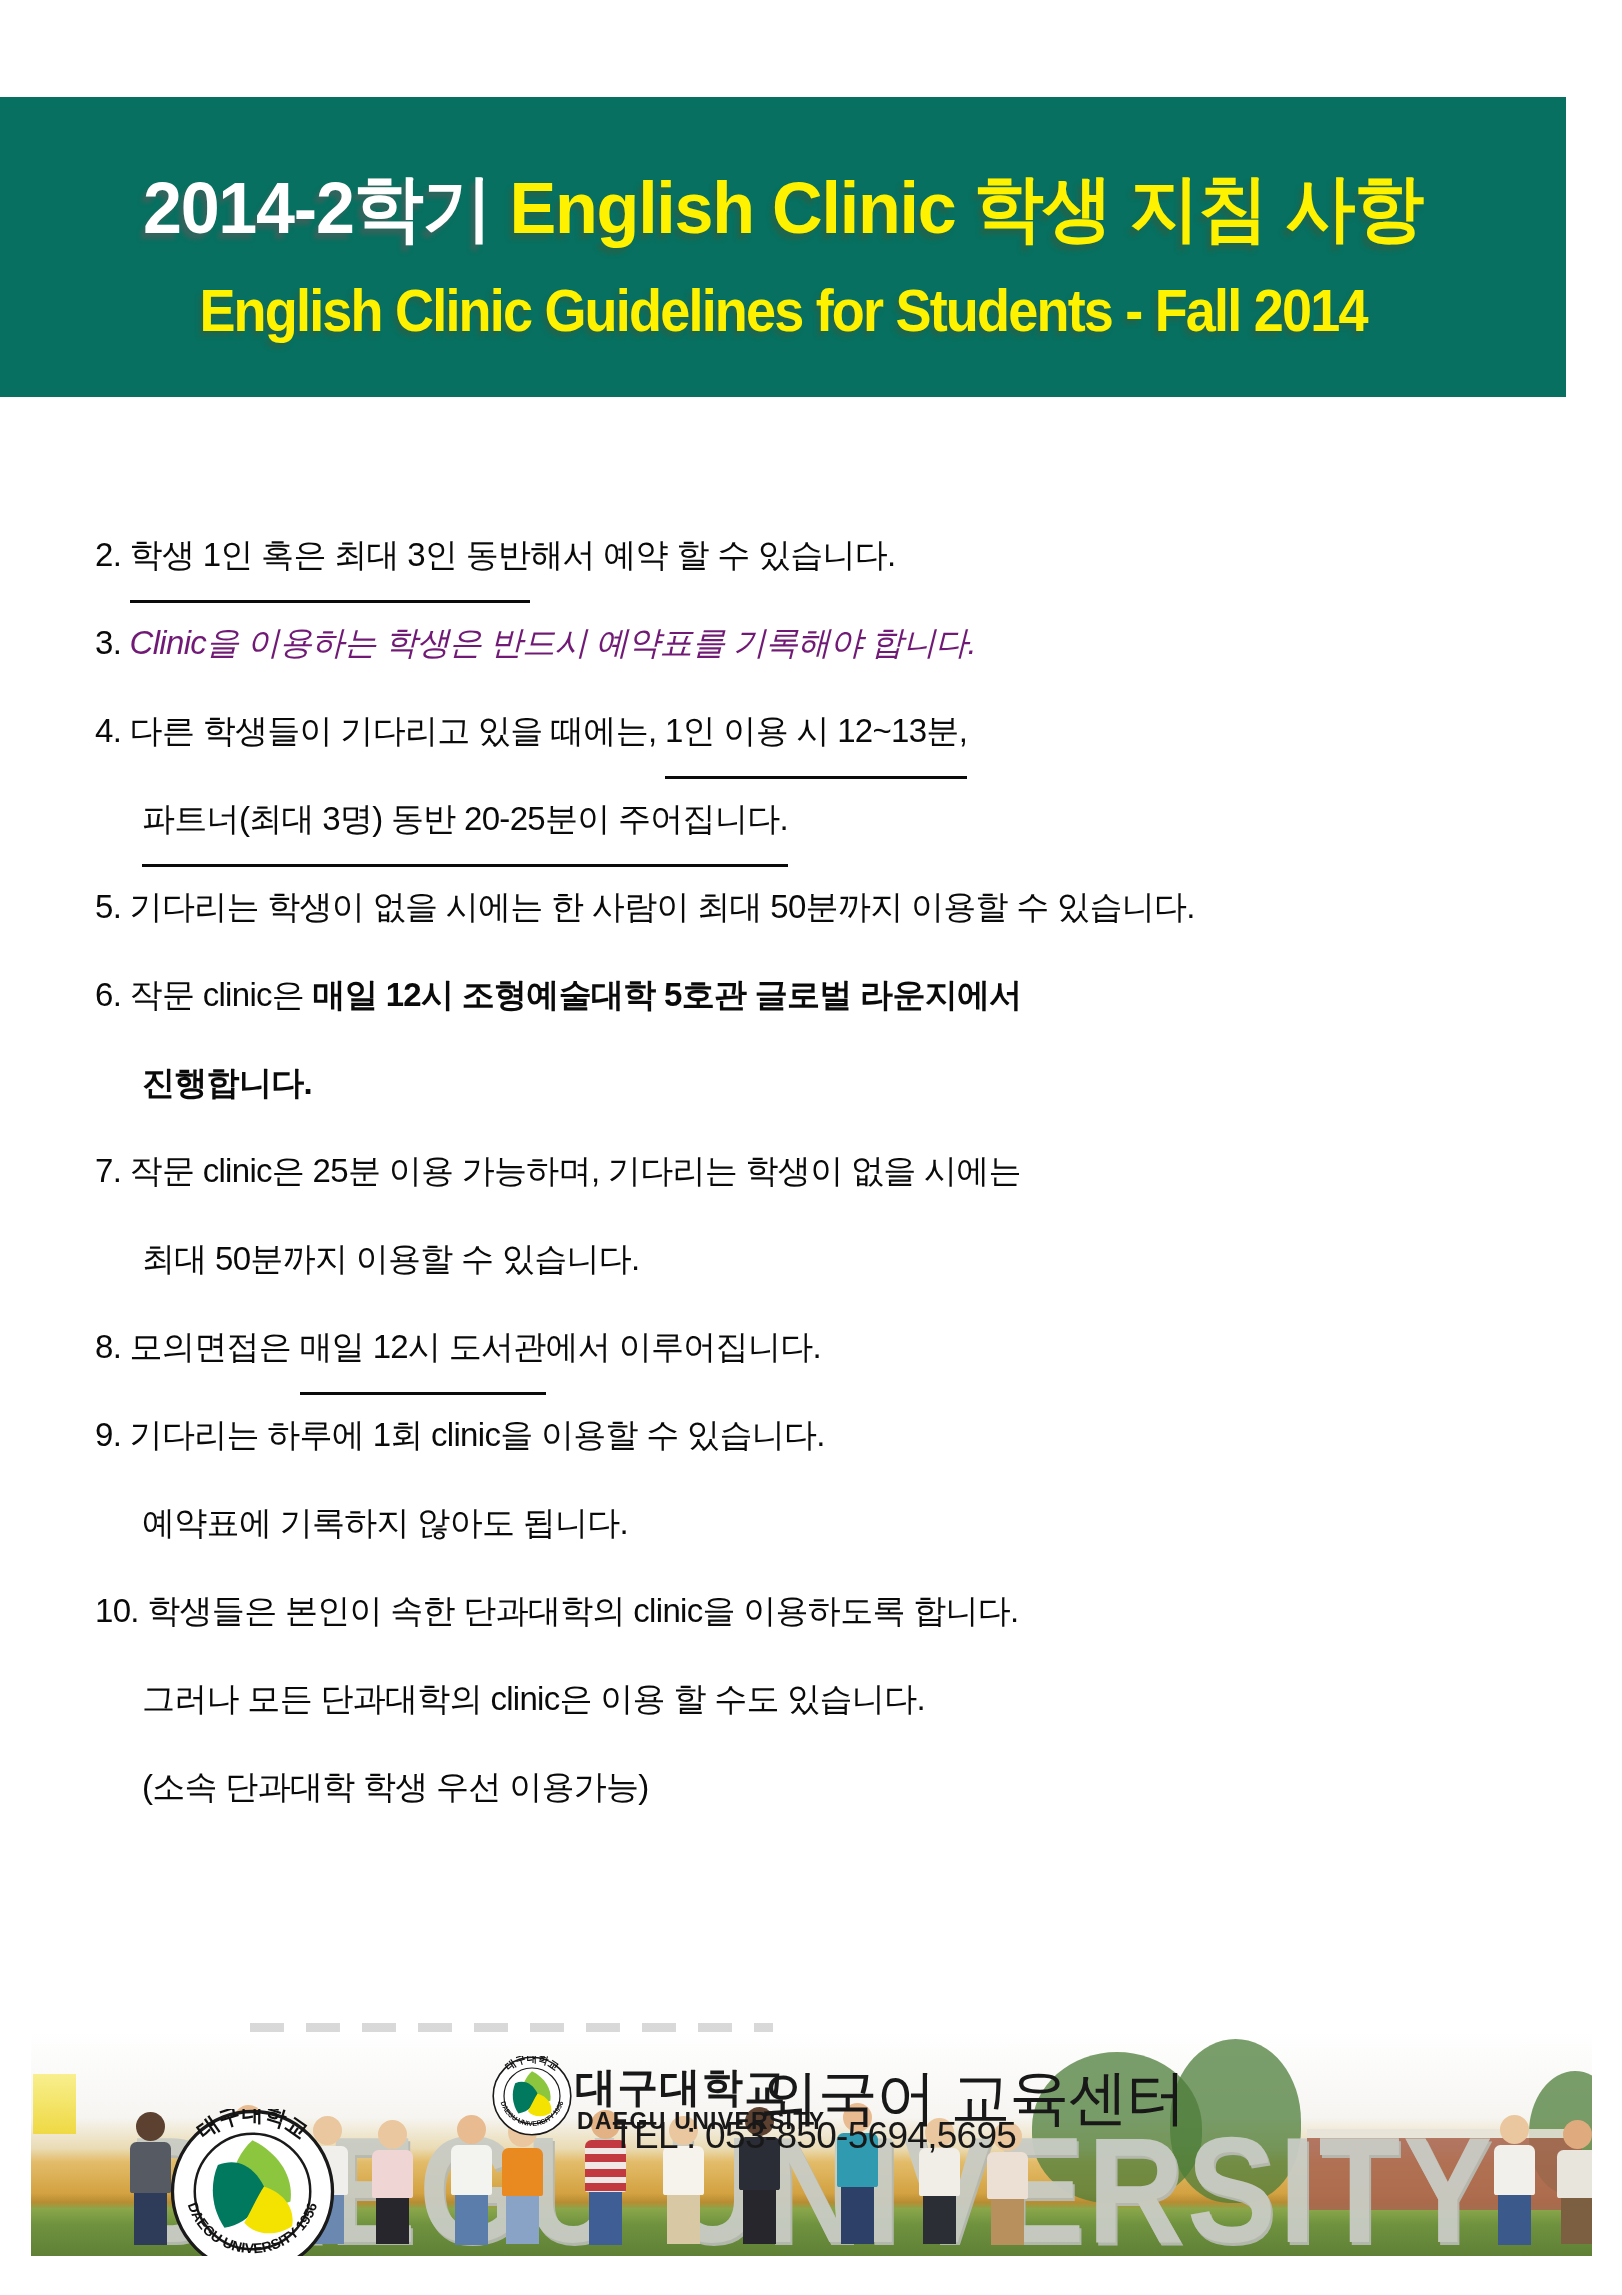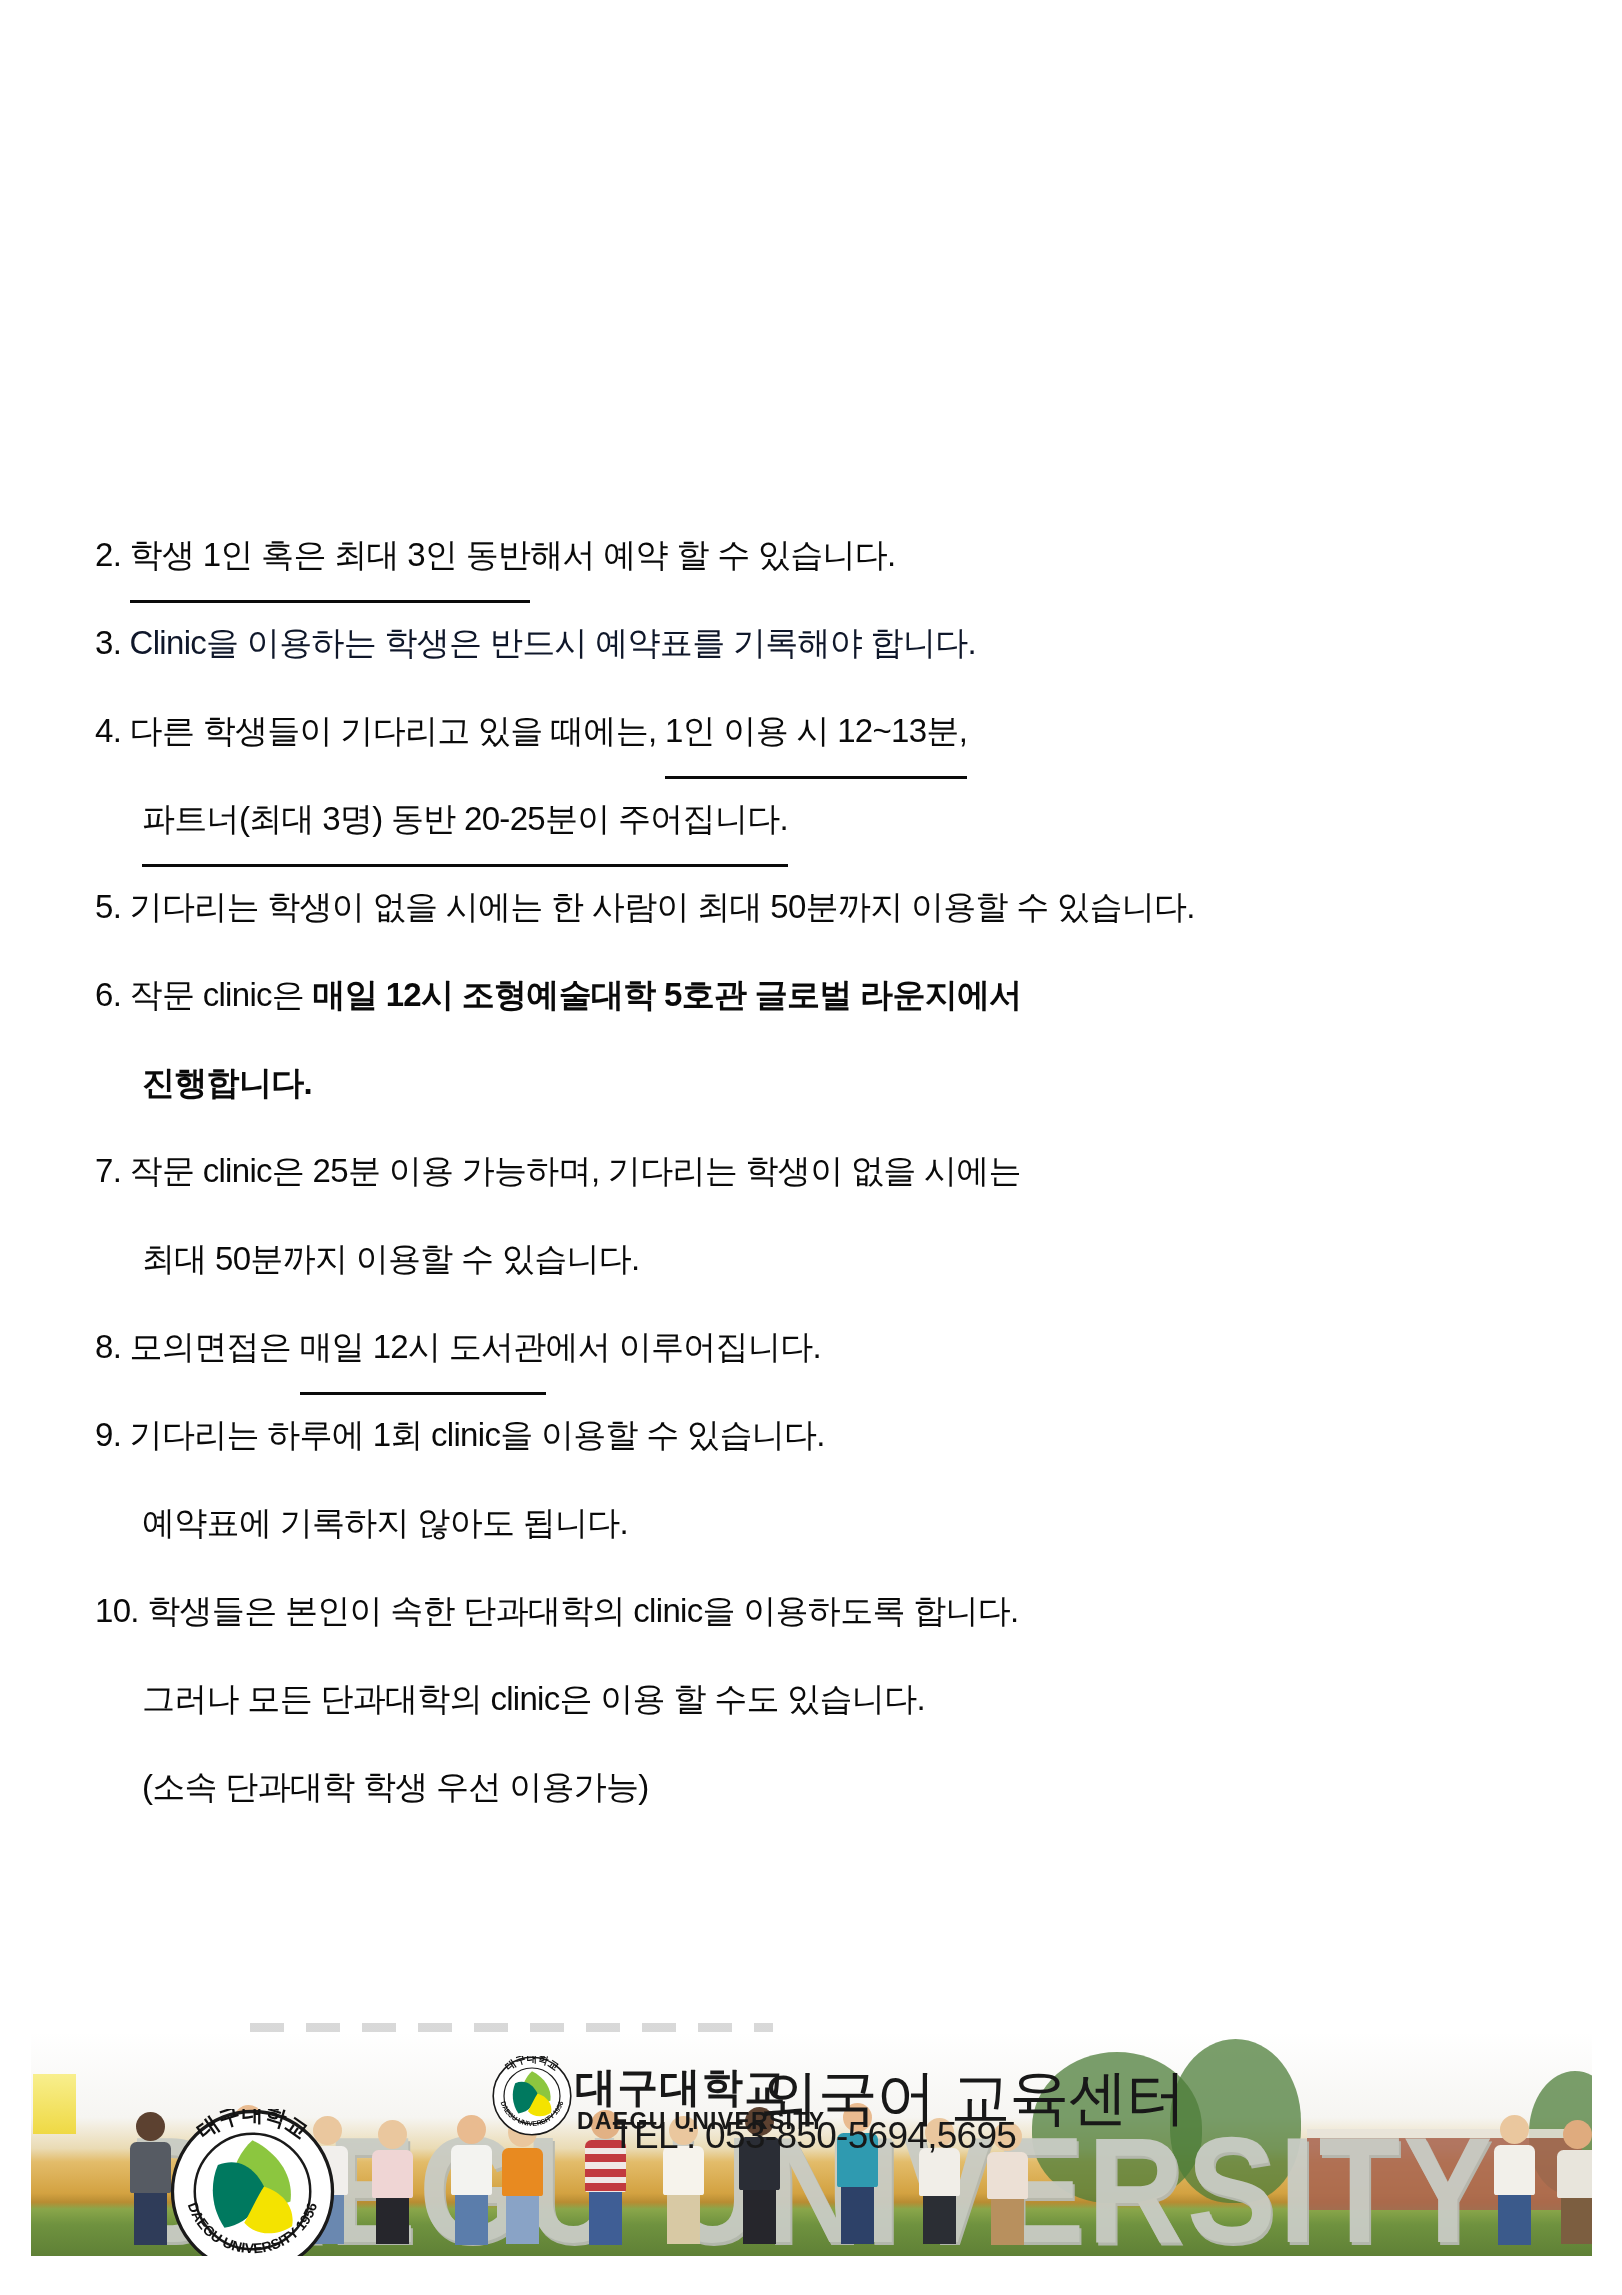--- a/index.html
+++ b/index.html
@@ -16,21 +16,21 @@
   .banner-line2{margin-top:17px;font-size:60px;font-weight:700;letter-spacing:-2px;color:#fff200;
                 white-space:nowrap;transform:scaleX(.9);transform-origin:center;
                 text-shadow:-3.9px 5.2px 4.6px rgba(55,90,60,.5);}
 
   
   .guidelines{position:absolute;left:95px;top:516px;width:1479px;color:#0a0a0a;}
   .gl-line{height:88px;line-height:77px;font-size:33px;letter-spacing:-0.7px;white-space:nowrap;}
   .gl-line.indent{padding-left:47px;}
   .seg{display:inline;}
   .s-u{display:inline-block;border-bottom:3.9px solid #0a0a0a;padding-bottom:6.5px;}
-  .s-r{color:#0f172a;}
+  .s-r{color:#701a75;font-style:italic;}
   .s-b{font-weight:700;}
 
   
   .photo{position:absolute;left:31px;top:2032px;width:1561px;height:224px;overflow:hidden;
          background:linear-gradient(180deg,#ffffff 0%,#f6f5f2 38%,#eadbb4 52%,
                     #e3bc6a 58%,#d3a241 72%,#b88c33 76%,#8aa64a 79%,#6f923f 86%,#5f8036 100%);}
   .tree-blob{position:absolute;background:#4e7d3a;border-radius:50% 50% 45% 45%;opacity:.75;}
   .building{position:absolute;background:#a86450;border-top:9.2px solid #e8e4da;opacity:.85;}
   .watermark{position:absolute;left:0;bottom:-19.6px;width:100%;text-align:center;
              font-size:134px;font-weight:700;letter-spacing:2.6px;color:#c9ccc5;white-space:nowrap;
@@ -51,20 +51,26 @@
   .yellow-square{position:absolute;left:33px;top:2074px;width:43px;height:60px;
                  background:linear-gradient(180deg,#f8ef8e,#efd944);}
   .artifact{position:absolute;left:250px;top:2023px;width:523px;height:9.8px;opacity:.55;
             background:repeating-linear-gradient(90deg,#b9b9b9 0 34px,transparent 34px 56px);}
 </style>
 </head>
 <body>
 
 <div class="page">
 
+  <div class="banner">
+    <div class="banner-inner">
+      <div class="banner-line1"><span class="t-white">2014-2학기</span><span class="t-yellow"> English Clinic 학생 지침 사항</span></div>
+      <div class="banner-line2">English Clinic Guidelines for Students - Fall 2014</div>
+    </div>
+  </div>
 
   <div class="guidelines">
       <div class="gl-line"><span class="seg s-n">2. </span><span class="seg s-u">학생 1인 혹은 최대 3인 동반</span><span class="seg s-n">해서 예약 할 수 있습니다.</span></div>
       <div class="gl-line"><span class="seg s-n">3. </span><span class="seg s-r">Clinic을 이용하는 학생은 반드시 예약표를 기록해야 합니다.</span></div>
       <div class="gl-line"><span class="seg s-n">4. </span><span class="seg s-n">다른 학생들이 기다리고 있을 때에는, </span><span class="seg s-u">1인 이용 시 12~13분,</span></div>
       <div class="gl-line indent"><span class="seg s-u">파트너(최대 3명) 동반 20-25분이 주어집니다.</span></div>
       <div class="gl-line"><span class="seg s-n">5. </span><span class="seg s-n">기다리는 학생이 없을 시에는 한 사람이 최대 50분까지 이용할 수 있습니다.</span></div>
       <div class="gl-line"><span class="seg s-n">6. </span><span class="seg s-n">작문 clinic은 </span><span class="seg s-b">매일 12시  조형예술대학 5호관 글로벌 라운지에서</span></div>
       <div class="gl-line indent"><span class="seg s-b">진행합니다.</span></div>
       <div class="gl-line"><span class="seg s-n">7. </span><span class="seg s-n">작문 clinic은 25분 이용  가능하며, 기다리는 학생이 없을 시에는</span></div>

